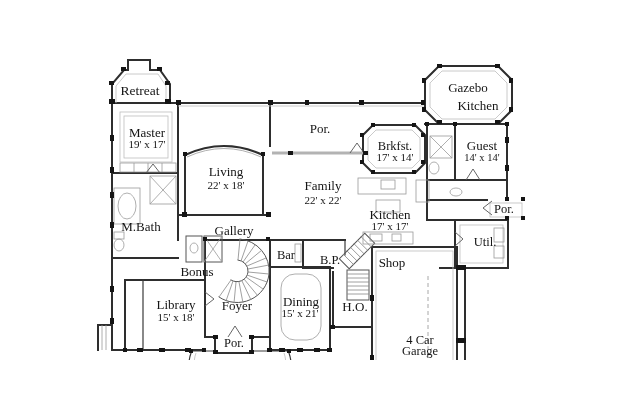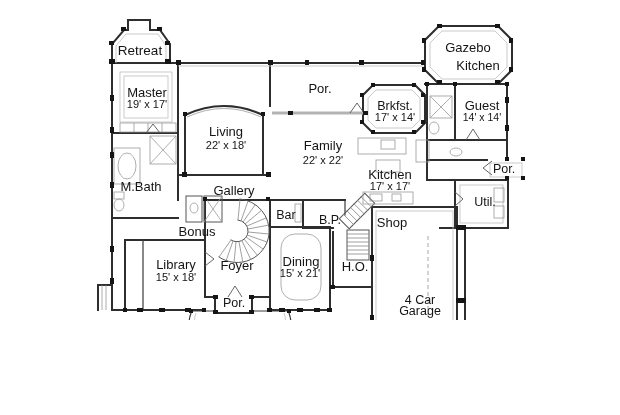--- a/index.html
+++ b/index.html
@@ -1,17 +1,17 @@
 <!DOCTYPE html>
 <html><head>
 <meta charset="utf-8">
 <style>
   html,body{margin:0;padding:0;background:#ffffff;}
   .canvas{position:relative;width:620px;height:320px;background:#ffffff;overflow:hidden;
-          font-family:Liberation Sans, sans-serif;}
+          font-family:Liberation Serif, serif;margin-top:40px;}
   svg{position:absolute;left:0;top:0;}
   .w2{stroke:#2e2e2e;stroke-width:2;fill:none;stroke-linecap:square;}
   .w1{stroke:#3a3a3a;stroke-width:1.2;fill:none;stroke-linecap:square;}
   .lt{stroke:#9a9a9a;stroke-width:0.8;fill:none;}
   .lt2{stroke:#bdbdbd;stroke-width:0.8;fill:none;}
   .pf{stroke:#b3b3b3;stroke-width:3;fill:none;}
   .dash{stroke:#a8a8a8;stroke-width:1;stroke-dasharray:4 3;fill:none;}
   .stair{stroke:#555;stroke-width:1;fill:none;}
   .spoke{stroke:#888;stroke-width:0.8;fill:none;}
   .door{stroke:#555;stroke-width:0.9;fill:none;}

